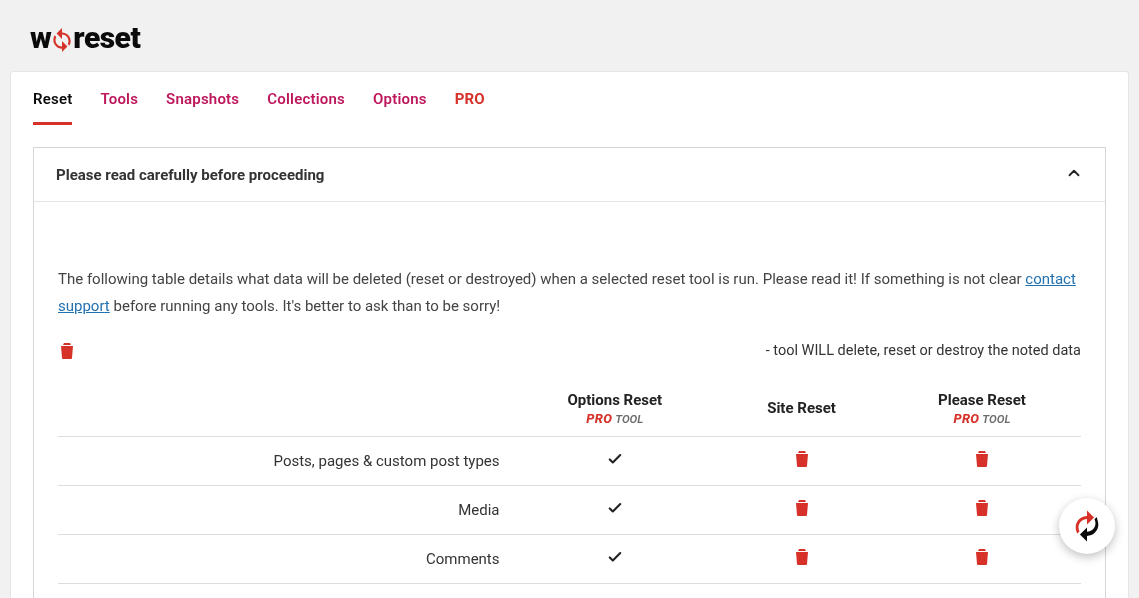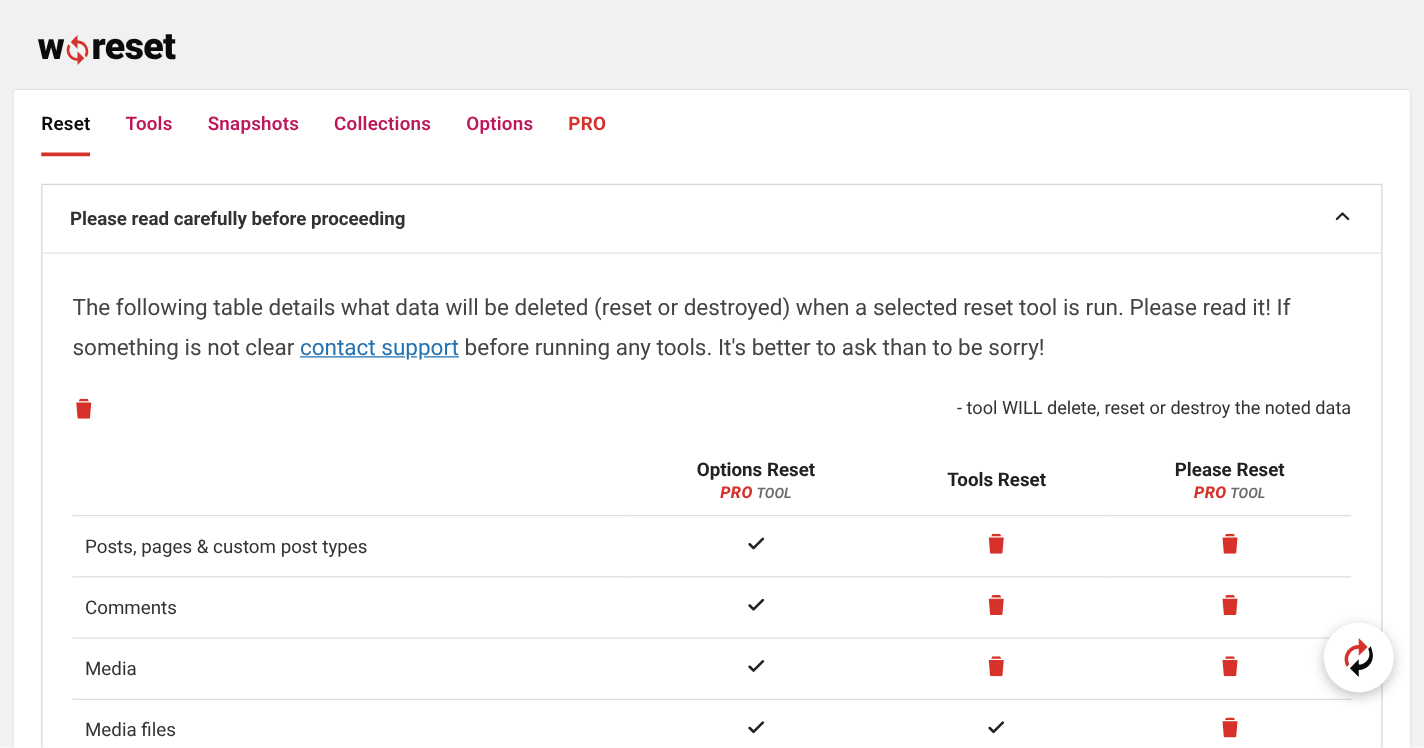--- a/index.html
+++ b/index.html
@@ -79,23 +79,24 @@
   }
   .acc-header .title {
     font-weight: 700;
     font-size: 15px;
     color: #333;
   }
   .acc-body {
     padding: 28px 24px 0 24px;
   }
   .intro {
-    font-size: 18px;
+    font-size: 15px;
     line-height: 1.8;
     color: #444;
+    margin-top: 36px;
   }
   .intro a {
     color: #2271b1;
     text-decoration: underline;
   }
   .legend {
     margin-top: 18px;
     font-size: 14.5px;
     line-height: 1.85;
     color: #333;
@@ -147,21 +148,21 @@
     font-size: 11.5px;
     margin-top: 35px;
   }
   table.comp td {
     border-top: 1px solid #ddd;
     padding: 14px 10px;
     text-align: center;
     vertical-align: middle;
   }
   table.comp td:first-child {
-    text-align: left;
+    text-align: right;
     color: #333;
   }
   .cell-icon { display:inline-flex; justify-content:center; }
   .fab {
     position: absolute;
     right: 24px;
     bottom: 44px;
     width: 56px;
     height: 56px;
     border-radius: 50%;
@@ -227,21 +228,21 @@
             </span>
             <span> - tool WILL delete, reset or destroy the noted data</span>
           </div>
         </div>
 
         <table class="comp">
           <thead>
             <tr id="thead-row">
               <th></th>
             <th><span>Options Reset</span><span class="sub"><span class="pro">PRO</span> <span class="tool">TOOL</span></span></th>
-                <th><span>Tools Reset</span></th>
+                <th><span>Site Reset</span></th>
                 <th><span>Please Reset</span><span class="sub"><span class="pro">PRO</span> <span class="tool">TOOL</span></span></th>
               </tr>
           </thead>
           <tbody id="tbody">
               <tr>
                 <td>Posts, pages &amp; custom post types</td>
                 <td><span class="cell-icon">
                     <svg viewBox="0 0 16 16" width="14" height="14">
                       <path fill="none" stroke="#222" stroke-width="2.4" stroke-linecap="round" stroke-linejoin="round" d="M2 8.5l3.5 3.5L14 3.5"></path>
                     </svg>
@@ -251,39 +252,39 @@
                       <path fill="#d6322a" d="M1 3h12l-1 12a1 1 0 0 1-1 1H3a1 1 0 0 1-1-1L1 3zm3-3h6l1 2H3l1-2zM4 6h1v7H4V6zm2.5 0h1v7h-1V6zM9 6h1v7H9V6z"></path>
                     </svg>
                   </span></td>
                 <td><span class="cell-icon">
                     <svg viewBox="0 0 14 16" width="14" height="16">
                       <path fill="#d6322a" d="M1 3h12l-1 12a1 1 0 0 1-1 1H3a1 1 0 0 1-1-1L1 3zm3-3h6l1 2H3l1-2zM4 6h1v7H4V6zm2.5 0h1v7h-1V6zM9 6h1v7H9V6z"></path>
                     </svg>
                   </span></td>
               </tr>
               <tr>
+                <td>Media</td>
+                <td><span class="cell-icon">
+                    <svg viewBox="0 0 16 16" width="14" height="14">
+                      <path fill="none" stroke="#222" stroke-width="2.4" stroke-linecap="round" stroke-linejoin="round" d="M2 8.5l3.5 3.5L14 3.5"></path>
+                    </svg>
+                  </span></td>
+                <td><span class="cell-icon">
+                    <svg viewBox="0 0 14 16" width="14" height="16">
+                      <path fill="#d6322a" d="M1 3h12l-1 12a1 1 0 0 1-1 1H3a1 1 0 0 1-1-1L1 3zm3-3h6l1 2H3l1-2zM4 6h1v7H4V6zm2.5 0h1v7h-1V6zM9 6h1v7H9V6z"></path>
+                    </svg>
+                  </span></td>
+                <td><span class="cell-icon">
+                    <svg viewBox="0 0 14 16" width="14" height="16">
+                      <path fill="#d6322a" d="M1 3h12l-1 12a1 1 0 0 1-1 1H3a1 1 0 0 1-1-1L1 3zm3-3h6l1 2H3l1-2zM4 6h1v7H4V6zm2.5 0h1v7h-1V6zM9 6h1v7H9V6z"></path>
+                    </svg>
+                  </span></td>
+              </tr>
+              <tr>
                 <td>Comments</td>
-                <td><span class="cell-icon">
-                    <svg viewBox="0 0 16 16" width="14" height="14">
-                      <path fill="none" stroke="#222" stroke-width="2.4" stroke-linecap="round" stroke-linejoin="round" d="M2 8.5l3.5 3.5L14 3.5"></path>
-                    </svg>
-                  </span></td>
-                <td><span class="cell-icon">
-                    <svg viewBox="0 0 14 16" width="14" height="16">
-                      <path fill="#d6322a" d="M1 3h12l-1 12a1 1 0 0 1-1 1H3a1 1 0 0 1-1-1L1 3zm3-3h6l1 2H3l1-2zM4 6h1v7H4V6zm2.5 0h1v7h-1V6zM9 6h1v7H9V6z"></path>
-                    </svg>
-                  </span></td>
-                <td><span class="cell-icon">
-                    <svg viewBox="0 0 14 16" width="14" height="16">
-                      <path fill="#d6322a" d="M1 3h12l-1 12a1 1 0 0 1-1 1H3a1 1 0 0 1-1-1L1 3zm3-3h6l1 2H3l1-2zM4 6h1v7H4V6zm2.5 0h1v7h-1V6zM9 6h1v7H9V6z"></path>
-                    </svg>
-                  </span></td>
-              </tr>
-              <tr>
-                <td>Media</td>
                 <td><span class="cell-icon">
                     <svg viewBox="0 0 16 16" width="14" height="14">
                       <path fill="none" stroke="#222" stroke-width="2.4" stroke-linecap="round" stroke-linejoin="round" d="M2 8.5l3.5 3.5L14 3.5"></path>
                     </svg>
                   </span></td>
                 <td><span class="cell-icon">
                     <svg viewBox="0 0 14 16" width="14" height="16">
                       <path fill="#d6322a" d="M1 3h12l-1 12a1 1 0 0 1-1 1H3a1 1 0 0 1-1-1L1 3zm3-3h6l1 2H3l1-2zM4 6h1v7H4V6zm2.5 0h1v7h-1V6zM9 6h1v7H9V6z"></path>
                     </svg>
                   </span></td>

